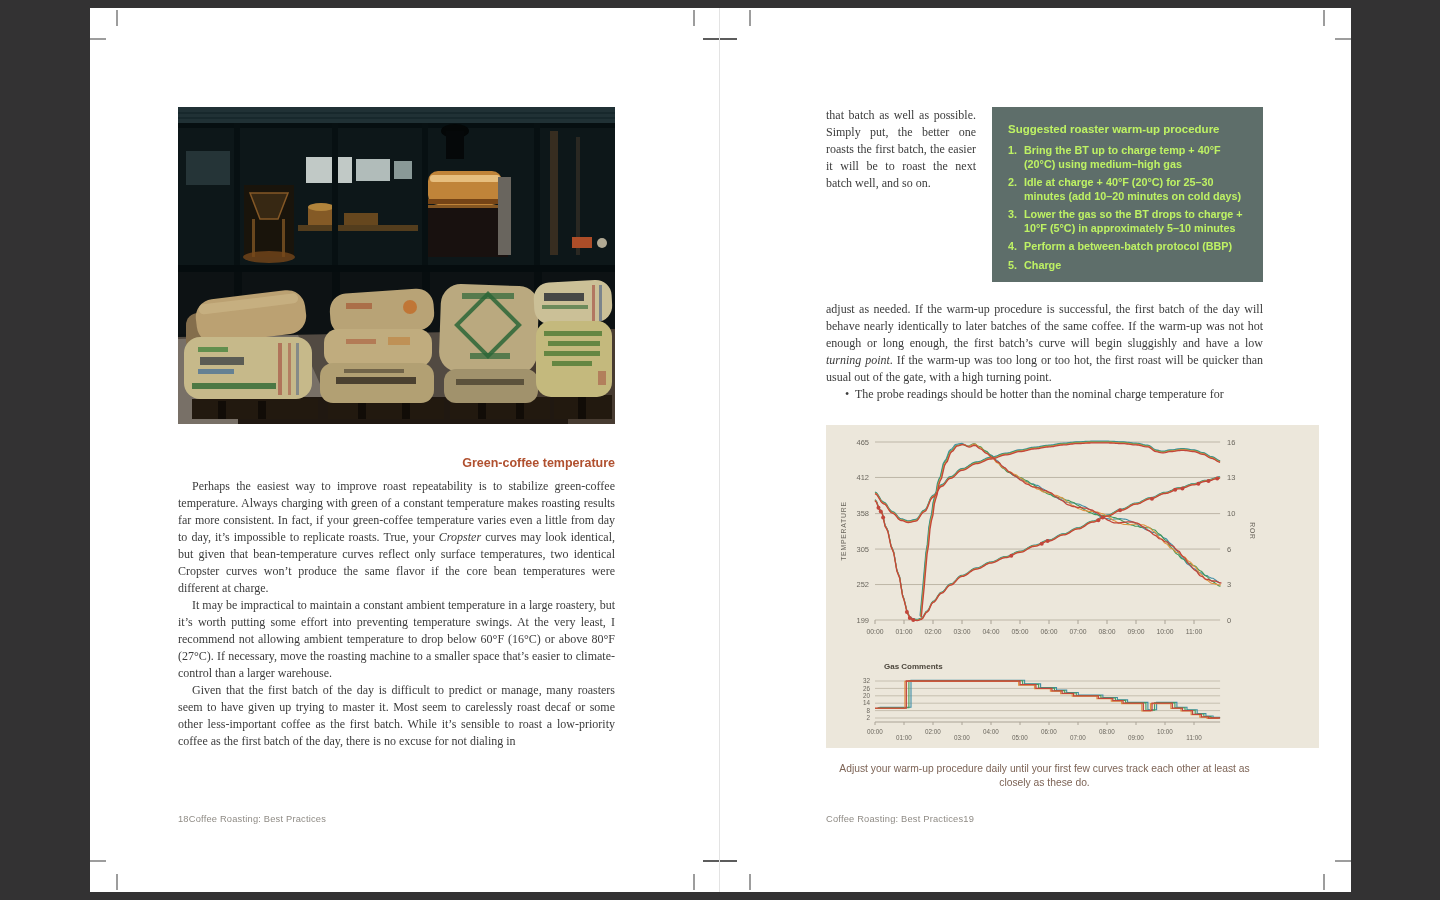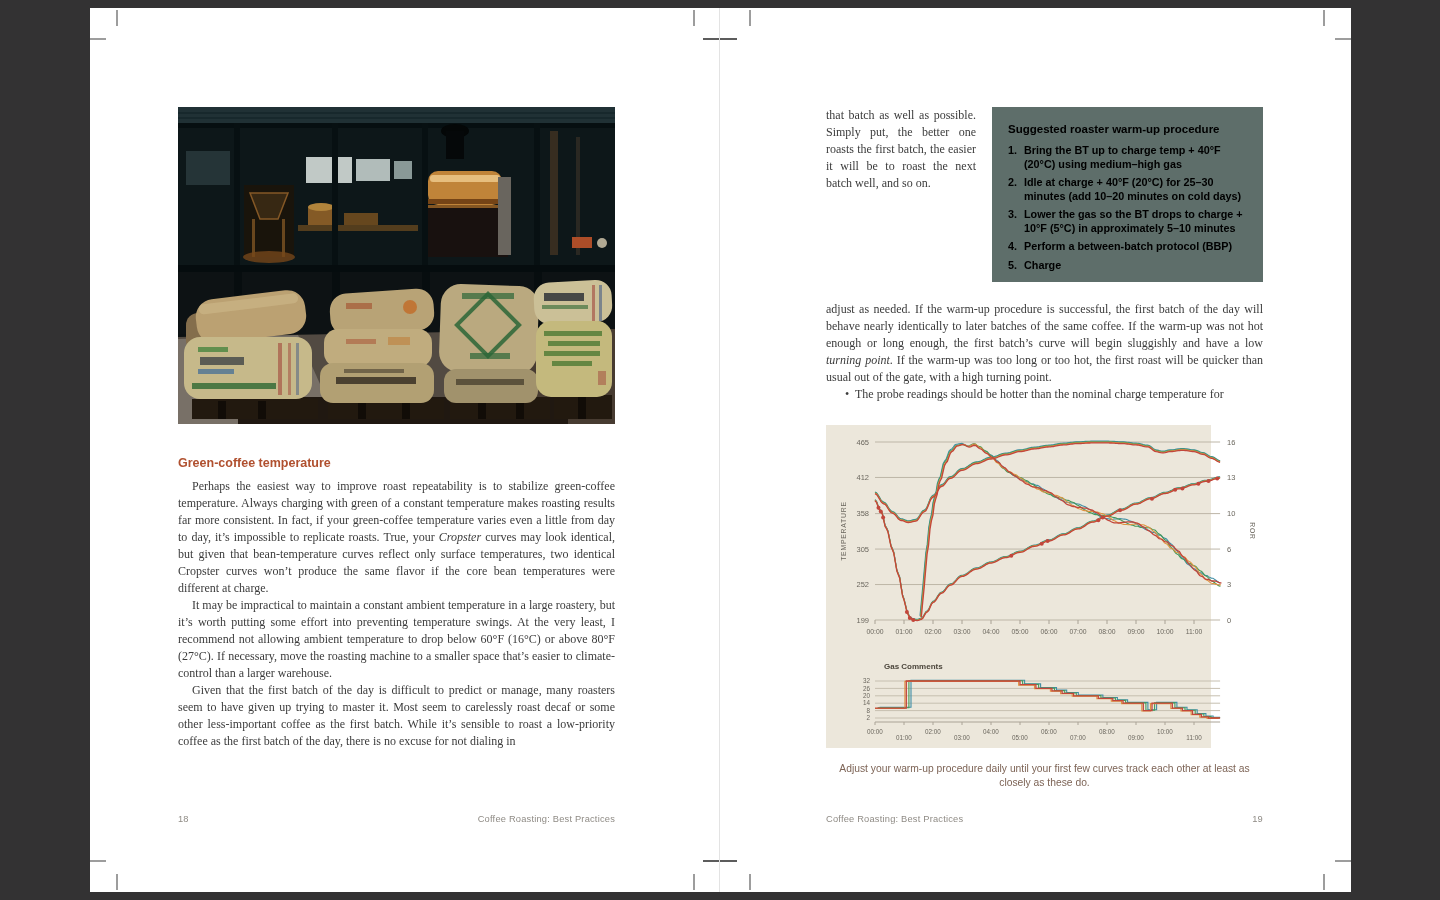--- a/index.html
+++ b/index.html
@@ -8,41 +8,41 @@
   .spread{position:absolute;left:90px;top:8px;width:1261px;height:884px;background:#ffffff}
   .spine{position:absolute;left:629px;top:0;width:1px;height:884px;background:#e3e3e3}
   .cm{position:absolute;background:#9d9d9d}
   .cmv{width:2px;height:16px}
   .cmh{height:2px;width:16px}
   .cmc{height:2px;width:34px;background:#5c5c5c}
 
   .serif{font-family:"Liberation Serif",serif;font-size:12px;line-height:17px;color:#3b3b3b;text-align:justify}
   .serif p{margin:0;text-indent:14px}
   h3.sec{font-family:"Liberation Sans",sans-serif;font-weight:bold;font-size:12.5px;
-         color:#b0502f;margin:13px 0 6px;text-indent:0;text-align:left}
+         color:#b0502f;margin:13px 0 6px;text-indent:0;text-align:right}
 
   .left-flow{position:absolute;left:88px;top:434px;width:437px}
   .photo{position:absolute;left:88px;top:99px;width:437px;height:317px;display:block}
 
   .rcol{position:absolute;left:736px;top:99px;width:150px}
   .box{position:absolute;left:902px;top:99px;width:271px;height:175px;background:#5e6e6a;
-       color:#000000;box-sizing:border-box;padding:16px 16px 4px 16px}
+       color:#bef264;box-sizing:border-box;padding:16px 16px 4px 16px}
   .box-title{font-weight:bold;font-size:11.5px;margin:0 0 9px 0}
   .box-item{display:flex;font-size:10.8px;line-height:13.5px;margin-top:5px;font-weight:bold}
   .box-item .num{width:16px;flex:none}
   .box-item .txt{flex:1}
 
   .rfull{position:absolute;left:736px;top:293px;width:437px}
   .bullet-row{display:flex;padding-left:5px;text-indent:0}
   .bullet-row .b{width:10px;flex:none;text-align:center}
 
-  .chart-wrap{position:absolute;left:736px;top:417px;width:385px;height:323px;background:#ece7db}
+  .chart-wrap{position:absolute;left:736px;top:417px;width:493px;height:323px;background:#ece7db}
   .caption{position:absolute;left:736px;top:754px;width:437px;font-size:10.3px;line-height:13.5px;
            color:#7d6456;text-align:center}
-  .footer{position:absolute;top:806px;width:437px;display:flex;justify-content:space-between;
+  .footer{position:absolute;top:806px;width:437px;display:flex;
           font-size:9.3px;color:#8f8b85;letter-spacing:.2px}
   .footer-left{left:88px}
   .footer-right{left:736px}
 </style>
 </head>
 <body>
 
 <div class="spread">
 
   <div class="cm cmv" style="left:26px;top:2px"></div>

